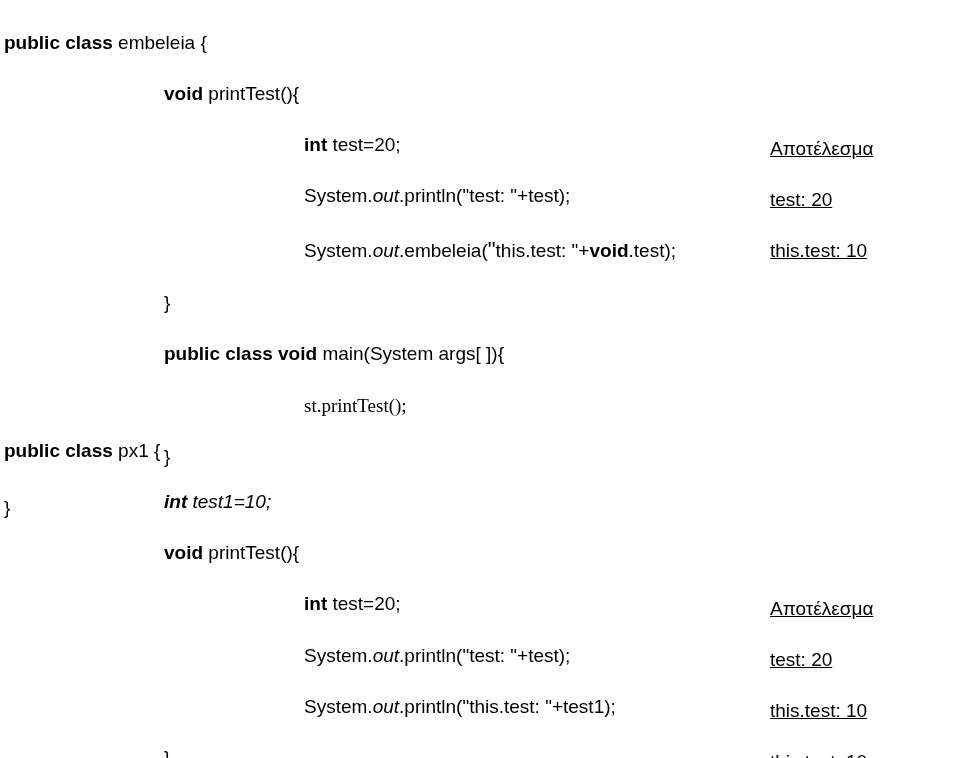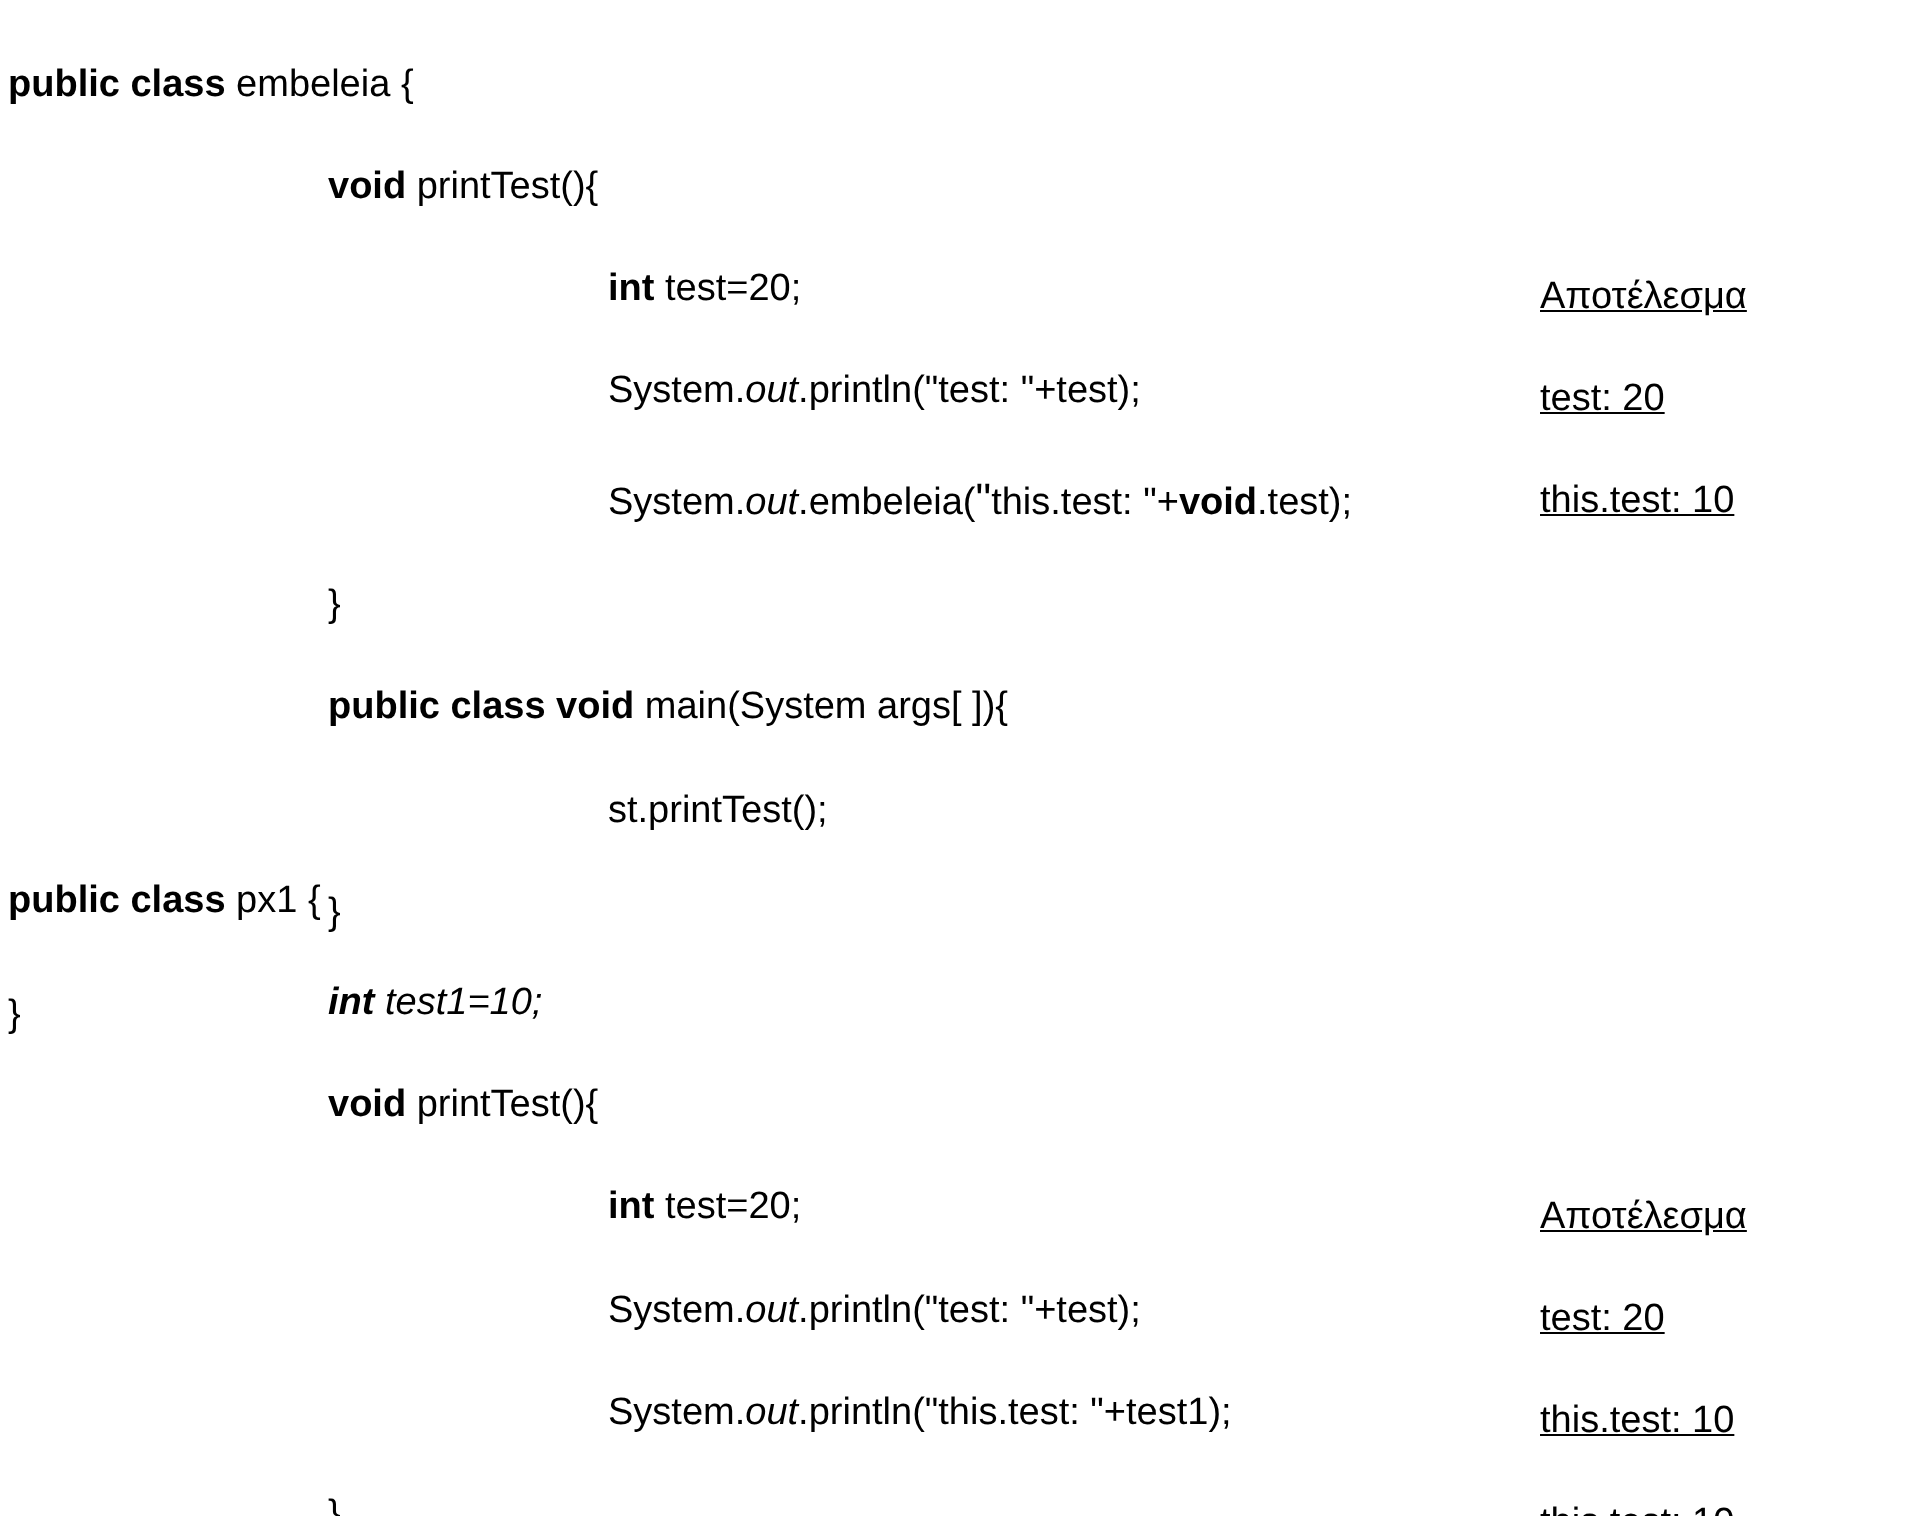--- a/index.html
+++ b/index.html
@@ -31,21 +31,21 @@
 <body>
 
 <div class="code-block" style="left:4px; top:4px;">
 <span class="line"><span class="bold">public class</span><span> embeleia {</span></span>
 <span class="line" style="padding-left:160px;"><span class="bold">void</span><span> printTest(){</span></span>
 <span class="line" style="padding-left:300px;"><span class="bold">int</span><span> test=20;</span></span>
 <span class="line" style="padding-left:300px;"><span>System.</span><span style="font-style:italic;">out</span><span>.println("test: "+test);</span></span>
 <span class="line" style="padding-left:300px;"><span>System.</span><span style="font-style:italic;">out</span><span>.embeleia(</span><span style="font-size:22px;">"</span><span>this.test: "+</span><span class="bold">void</span><span>.test);</span></span>
 <span class="line" style="padding-left:160px;"><span>}</span></span>
 <span class="line" style="padding-left:160px;"><span class="bold">public class void</span><span> main(System args[ ]){</span></span>
-<span class="line" style="padding-left:300px;"><span>st.printTest();</span></span>
+<span class="line" style="padding-left:300px;font-family:Liberation Serif, serif;"><span>st.printTest();</span></span>
 <span class="line" style="padding-left:160px;"><span>}</span></span>
 <span class="line"><span>}</span></span>
 </div>
 
 <div class="result-block" style="left:770px; top:110px;">
 <span class="line">Αποτέλεσμα</span>
 <span class="line">test: 20</span>
 <span class="line">this.test: 10</span>
 </div>
 

